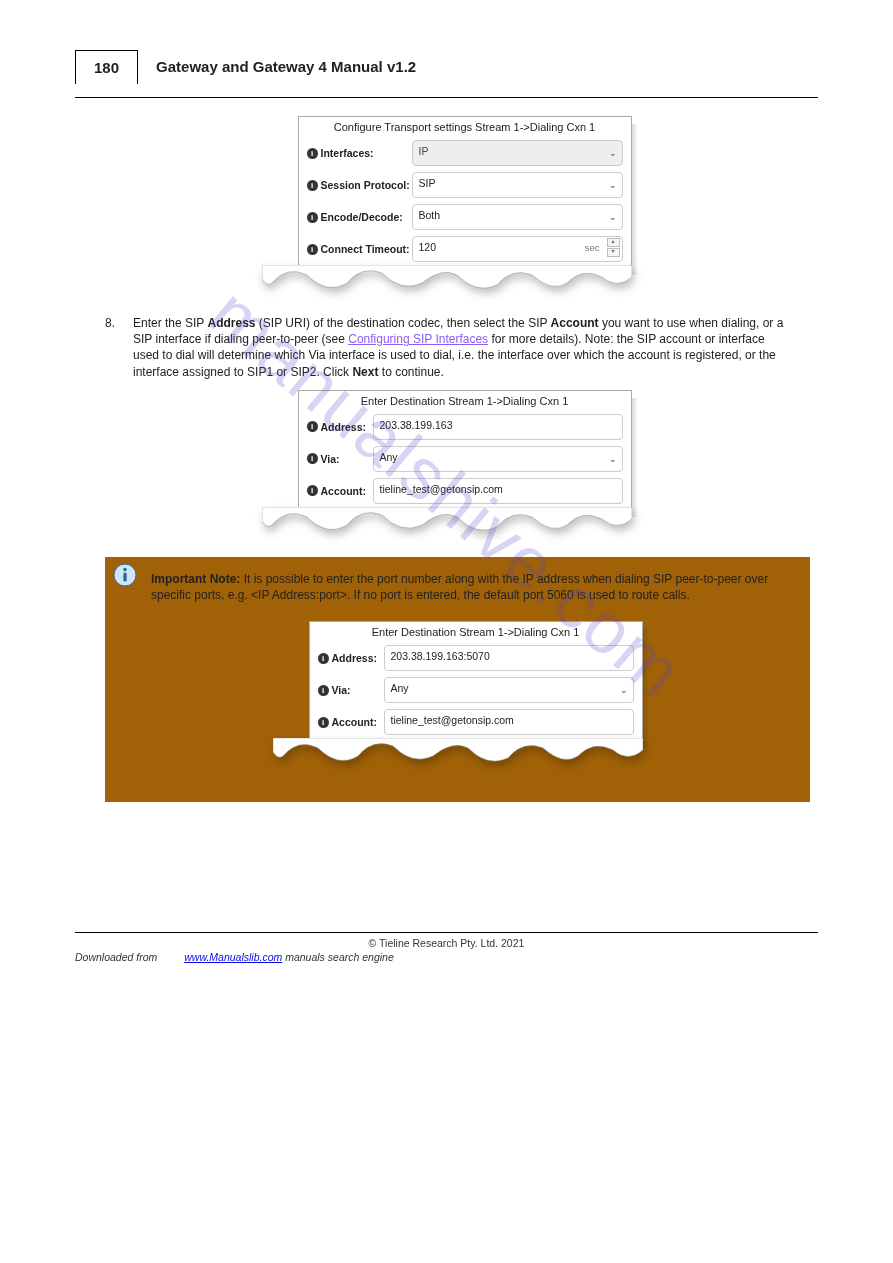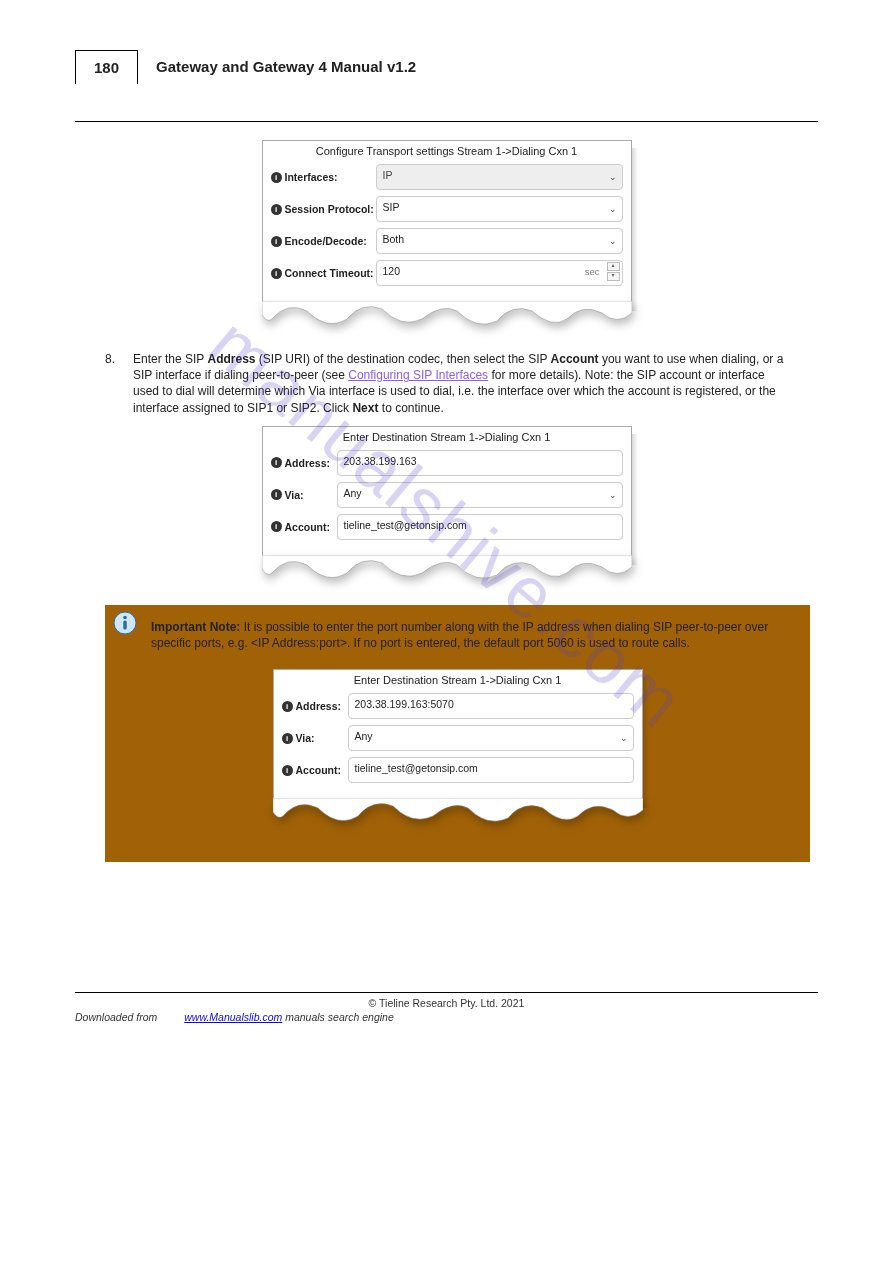--- a/index.html
+++ b/index.html
@@ -13,21 +13,21 @@
   }
   .page {
     padding: 50px 75px 30px 75px;
     box-sizing: border-box;
     width: 893px;
     position: relative;
   }
   .header {
     display: flex;
     align-items: stretch;
-    margin-bottom: 38px;
+    margin-bottom: 14px;
   }
   .page-num-box {
     border: 1px solid #000;
     padding: 8px 18px;
     font-weight: bold;
     font-size: 15px;
     border-bottom: none;
   }
   .header-title {
     flex: 1;
@@ -144,21 +144,21 @@
     border: 1px solid #bbb;
     font-size: 6px;
     line-height: 5px;
     text-align: center;
     color: #666;
     background: #f5f5f5;
     cursor: pointer;
   }
 
   
-  .torn-shadow { position: relative; padding-bottom: 12px; }
+  .torn-shadow { position: relative; padding-bottom: 0; margin-left: 36px; }
   .torn-edge {
     height: 30px;
     margin-top: -1px;
     position: relative;
     filter: drop-shadow(2px 5px 4px rgba(0,0,0,0.25));
   }
   .torn-edge svg { display:block; width:100%; height:100%; }
   .panel-shadow-right {
     position:absolute; right:-6px; top:8px; bottom:20px; width:6px;
     background: linear-gradient(to right, rgba(0,0,0,0.15), rgba(0,0,0,0));

